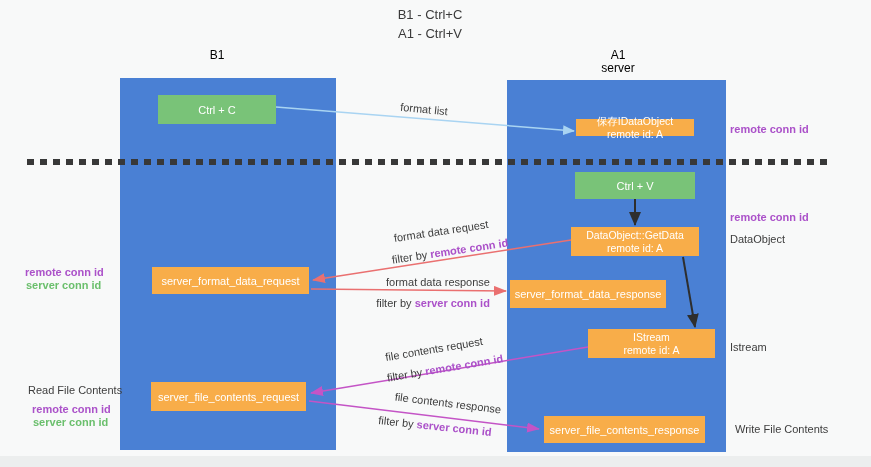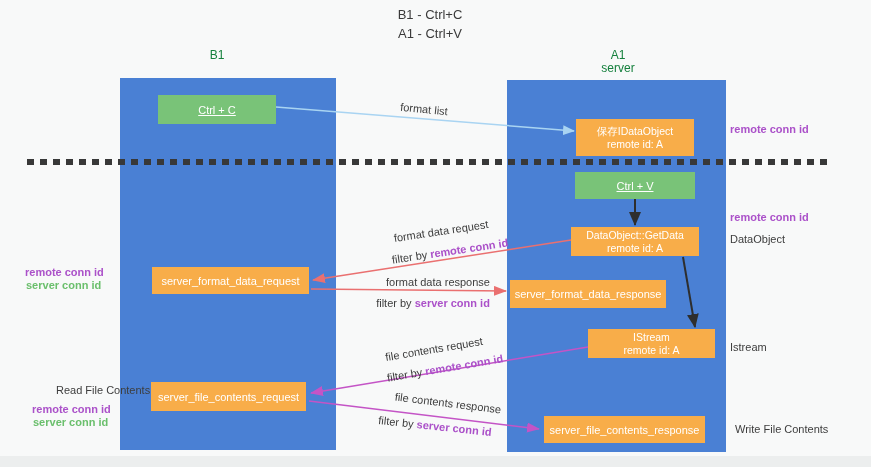--- a/index.html
+++ b/index.html
@@ -9,33 +9,33 @@
     font-family:"Liberation Sans", sans-serif;
     color:#3d3d3d;
   }
   .bottom-strip{position:absolute;left:0;top:456px;width:871px;height:11px;background:#eceeee;}
   .title{position:absolute;left:350px;top:5px;width:160px;text-align:center;
     font-size:13px;line-height:19px;color:#3a3a3a;z-index:5;}
   .lane{position:absolute;background:#4a80d4;z-index:1;}
   .lane-left{left:120px;top:78px;width:216px;height:372px;}
   .lane-right{left:507px;top:80px;width:219px;height:372px;}
   .lane-header{position:absolute;width:140px;text-align:center;font-size:12px;line-height:13px;
-    color:#15803d;z-index:5;}
+    color:#000000;z-index:5;}
   .lane-header.left{left:147px;top:49px;}
   .lane-header.right{left:548px;top:49px;}
   .dashes{position:absolute;left:27px;top:159px;width:803px;height:6px;z-index:2;
     background:repeating-linear-gradient(to right,#383838 0 7px,transparent 7px 13px);}
   .node{position:absolute;z-index:4;display:flex;flex-direction:column;align-items:center;
     justify-content:center;color:#ffffff;text-align:center;white-space:nowrap;}
-  .node.green{background:#79c378;text-decoration:underline;}
+  .node.green{background:#79c378;}
   .node.orange{background:#f8ad49;}
   .node .l1,.node .l2{font-size:10.5px;line-height:13px;}
   .node .single{font-size:11px;}
   .n-ctrlc{left:158px;top:95px;width:118px;height:29px;}
-  .n-save{left:576px;top:119px;width:118px;height:37px;}
+  .n-save{left:576px;top:119px;width:118px;height:17px;}
   .n-ctrlv{left:575px;top:172px;width:120px;height:27px;}
   .n-getdata{left:571px;top:227px;width:128px;height:29px;}
   .n-sfdreq{left:152px;top:267px;width:157px;height:27px;}
   .n-sfdresp{left:510px;top:280px;width:156px;height:28px;}
   .n-istream{left:588px;top:329px;width:127px;height:29px;}
   .n-sfcreq{left:151px;top:382px;width:155px;height:29px;}
   .n-sfcresp{left:544px;top:416px;width:161px;height:27px;}
   .arrows{position:absolute;left:0;top:0;z-index:3;pointer-events:none;}
   .lbl{position:absolute;z-index:5;font-size:11px;white-space:nowrap;color:#3d3d3d;
     transform-origin:center;}
@@ -148,17 +148,17 @@
   </div>
 
   <div class="side purple" style="left:730px;top:123px;">remote conn id</div>
   <div class="side purple" style="left:730px;top:211px;">remote conn id</div>
   <div class="side dark" style="left:730px;top:233px;">DataObject</div>
   <div class="side dark" style="left:730px;top:341px;">Istream</div>
   <div class="side dark" style="left:735px;top:423px;">Write File Contents</div>
 
   <div class="side purple" style="left:25px;top:266px;">remote conn id</div>
   <div class="side greenid" style="left:26px;top:279px;">server conn id</div>
-  <div class="side dark" style="left:28px;top:384px;margin-left:28px;">Read File Contents</div>
+  <div class="side dark" style="left:28px;top:384px;">Read File Contents</div>
   <div class="side purple" style="left:32px;top:403px;">remote conn id</div>
   <div class="side greenid" style="left:33px;top:416px;">server conn id</div>
 
 </div>
 
 </body></html>

